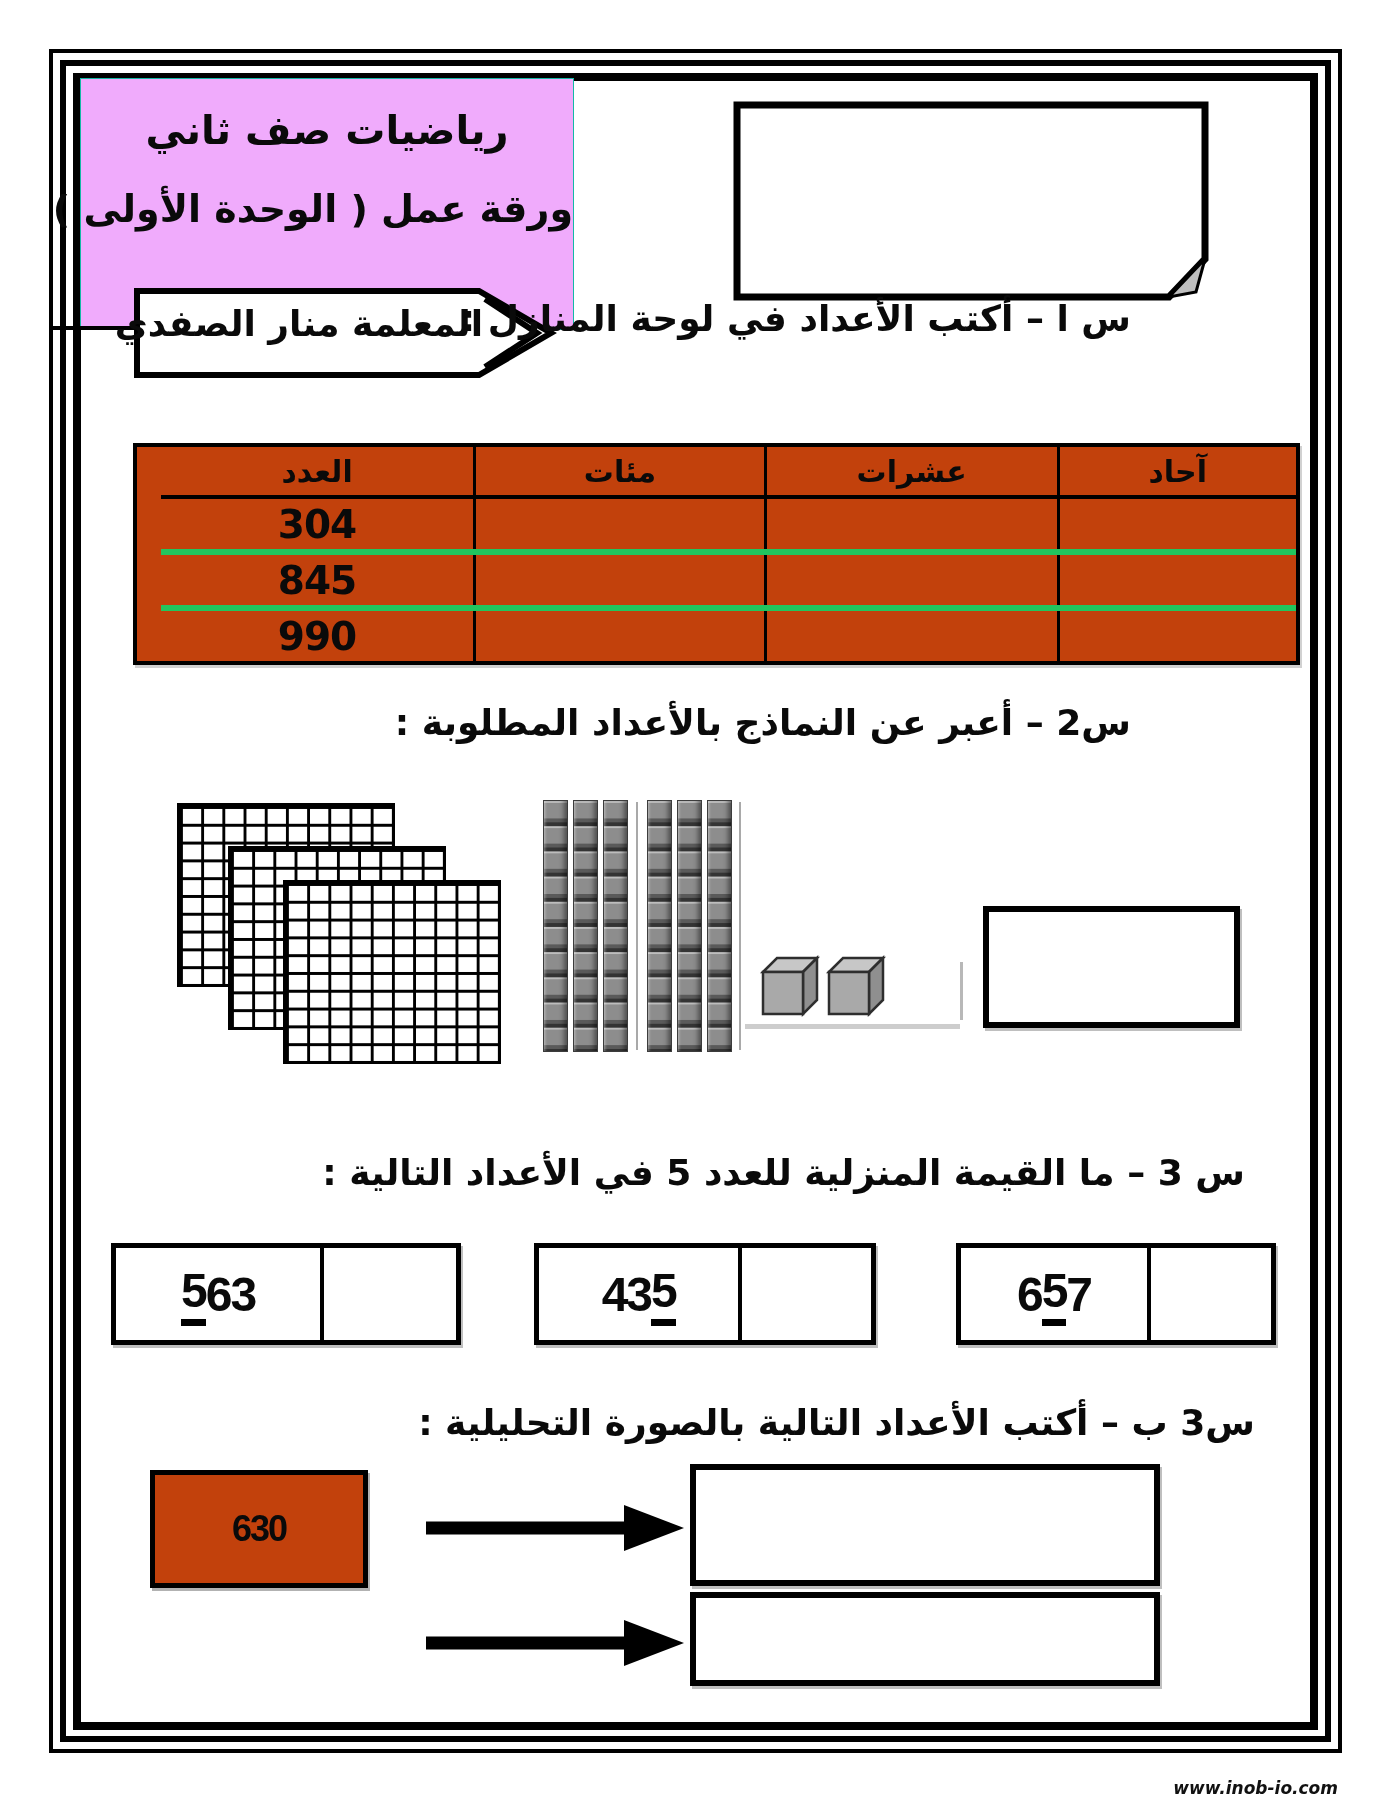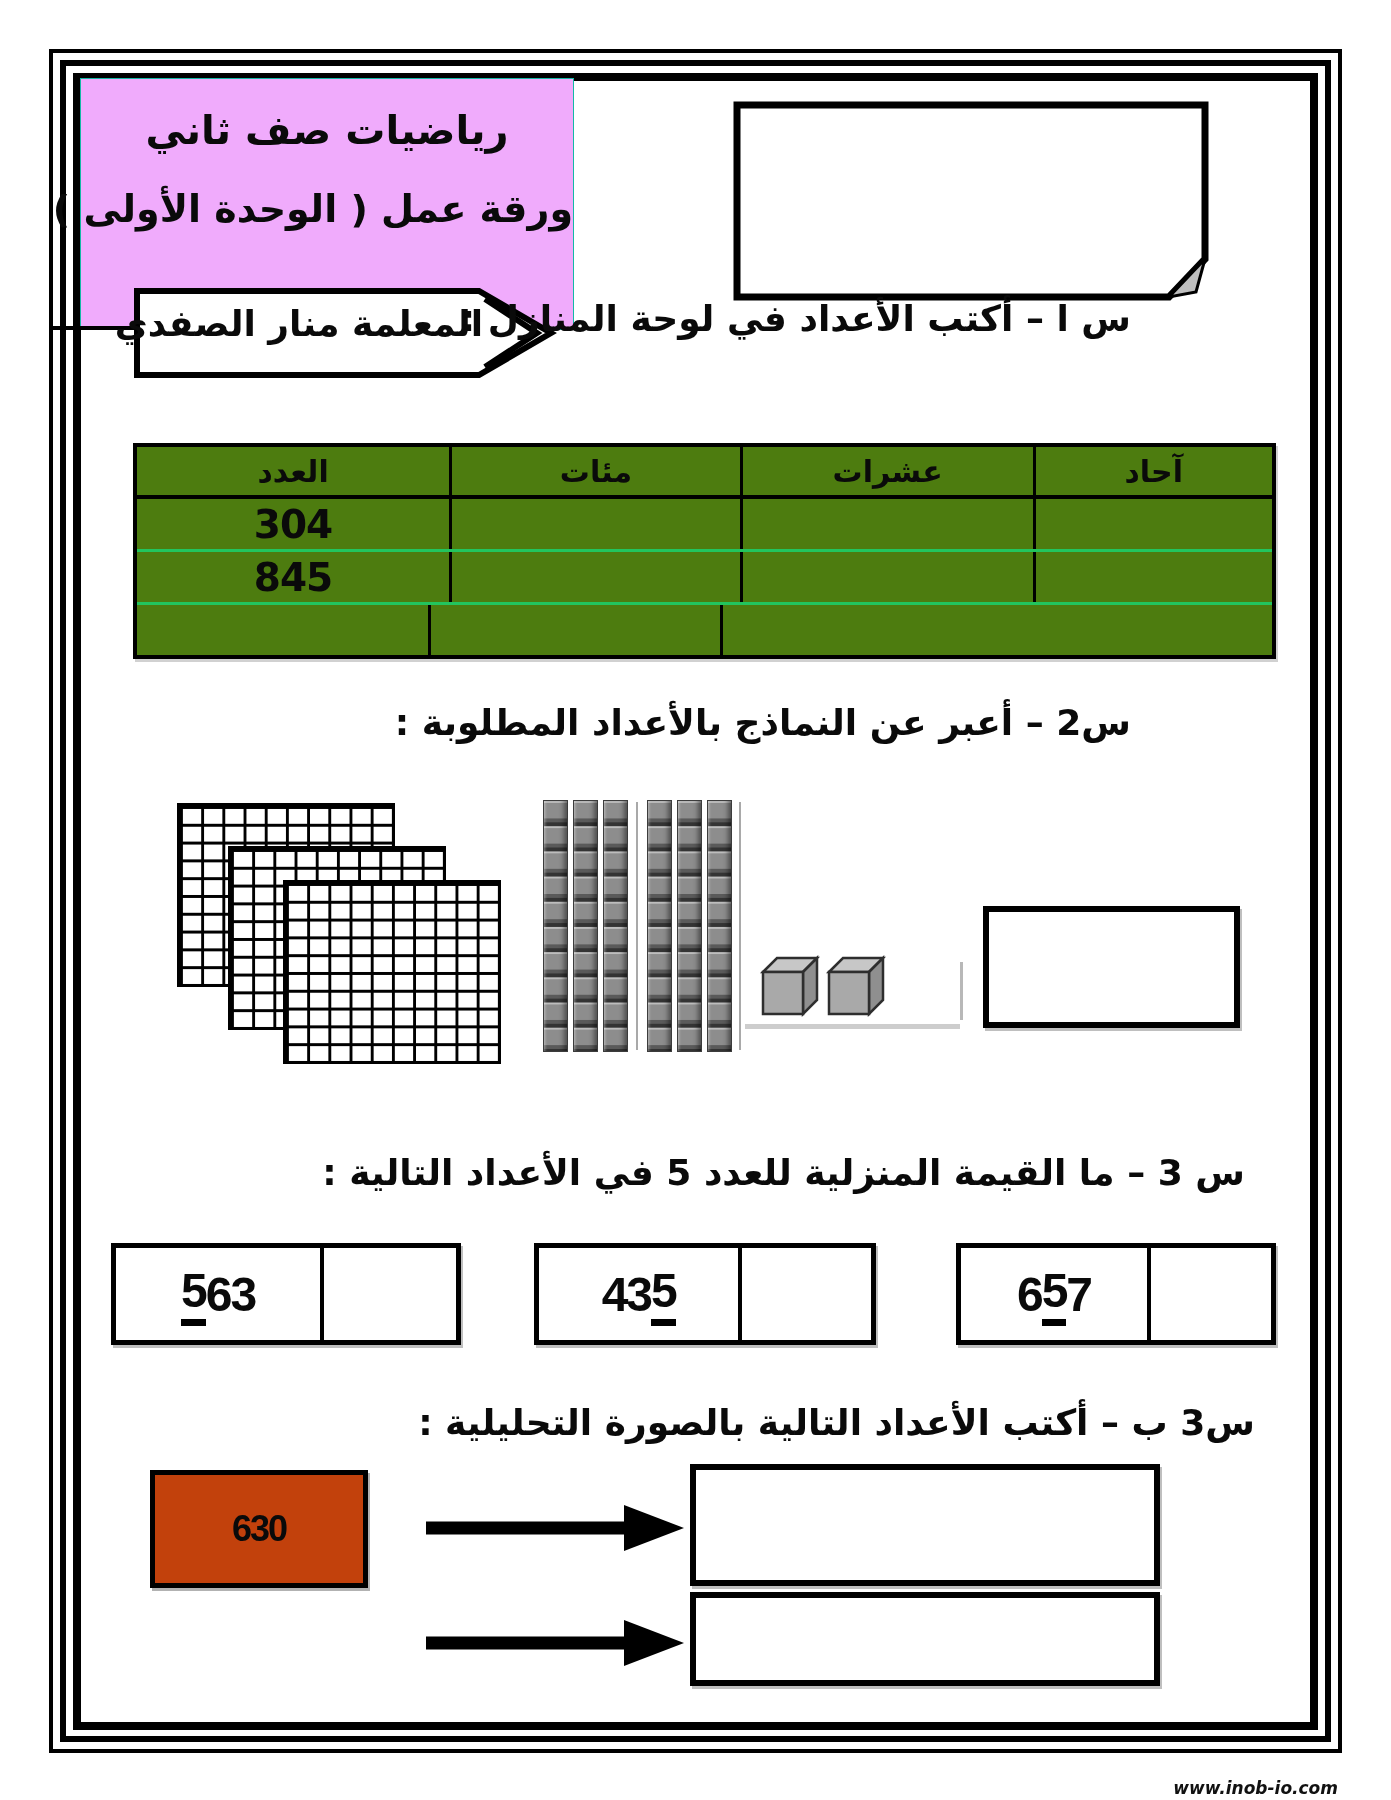--- a/index.html
+++ b/index.html
@@ -16,25 +16,25 @@
   .h1{top:28px;font-size:40px;}
   .h2{top:108px;font-size:38px;}
   .connector{position:absolute;left:53px;top:326px;width:84px;height:4px;background:#000;}
   .banner{position:absolute;left:133px;top:287px;width:424px;height:92px;}
   .banner-text{position:absolute;left:133px;top:303px;width:350px;text-align:center;direction:rtl;
                font-weight:bold;font-size:36px;white-space:nowrap;}
   .note-box{position:absolute;left:733px;top:101px;width:476px;height:200px;}
   
   .q{position:absolute;direction:rtl;font-weight:bold;font-size:36px;white-space:nowrap;color:#0a0a0a;}
   
-  .pv-table{position:absolute;left:133px;top:443px;width:1135px;border:4px solid #000;background:#4d7c0f;
-            box-shadow:2px 3px 0 rgba(0,0,0,.18);}
+  .pv-table{position:absolute;left:133px;top:443px;width:1135px;border:4px solid #000;background:#c2410c;
+            box-shadow:2px 3px 0 rgba(0,0,0,.18);padding-left:24px;}
   .pv-row{display:flex;height:50px;}
   .pv-row.head{height:48px;border-bottom:4px solid #000;}
-  .pv-row + .pv-row:not(.r1){border-top:3px solid #22c55e;}
+  .pv-row + .pv-row:not(.r1){border-top:6px solid #22c55e;}
   .pv-cell{display:flex;align-items:center;justify-content:center;box-sizing:border-box;}
   .pv-cell + .pv-cell{border-left:3px solid #000;}
   .c0{width:27.5%;} .c1{width:25.6%;} .c2{width:25.8%;} .c3{width:21.1%;}
   .pv-head{font-weight:bold;font-size:30px;direction:rtl;}
   .pv-num{font-weight:bold;font-size:39px;letter-spacing:-1px;}
   
   .flat{position:absolute;width:212px;height:178px;background:#fff;border:3px solid #000;
         background-image:linear-gradient(to right,#000 2.5px,transparent 2.5px),
                          linear-gradient(to bottom,#000 2.5px,transparent 2.5px);
         background-size:10% 100%,100% 10%;}
@@ -103,20 +103,21 @@
       <div class="pv-cell c2"></div>
       <div class="pv-cell c3"></div>
     </div>
     <div class="pv-row">
       <div class="pv-cell c0 pv-num">845</div>
       <div class="pv-cell c1"></div>
       <div class="pv-cell c2"></div>
       <div class="pv-cell c3"></div>
     </div>
     <div class="pv-row">
+      <div class="pv-cell c0 pv-num">990</div>
       <div class="pv-cell c1"></div>
       <div class="pv-cell c2"></div>
       <div class="pv-cell c3"></div>
     </div>
   </div>
 
   <div class="q" style="right:260px;top:702px;">س2 – أعبر عن النماذج بالأعداد المطلوبة :</div>
 
   <div class="flat" style="left:177px;top:803px;z-index:1;"></div>
   <div class="flat" style="left:228px;top:846px;z-index:2;"></div>

